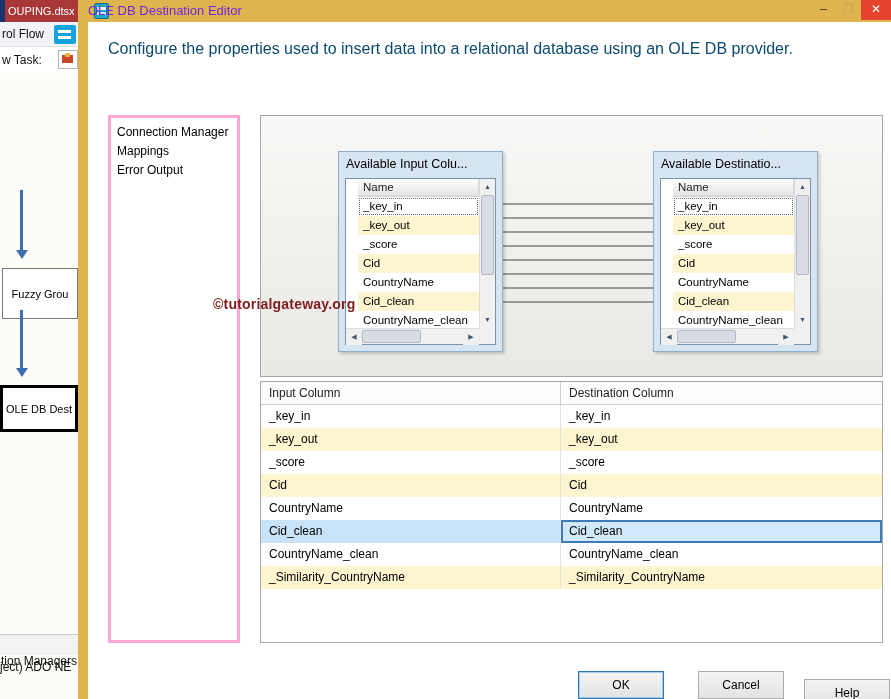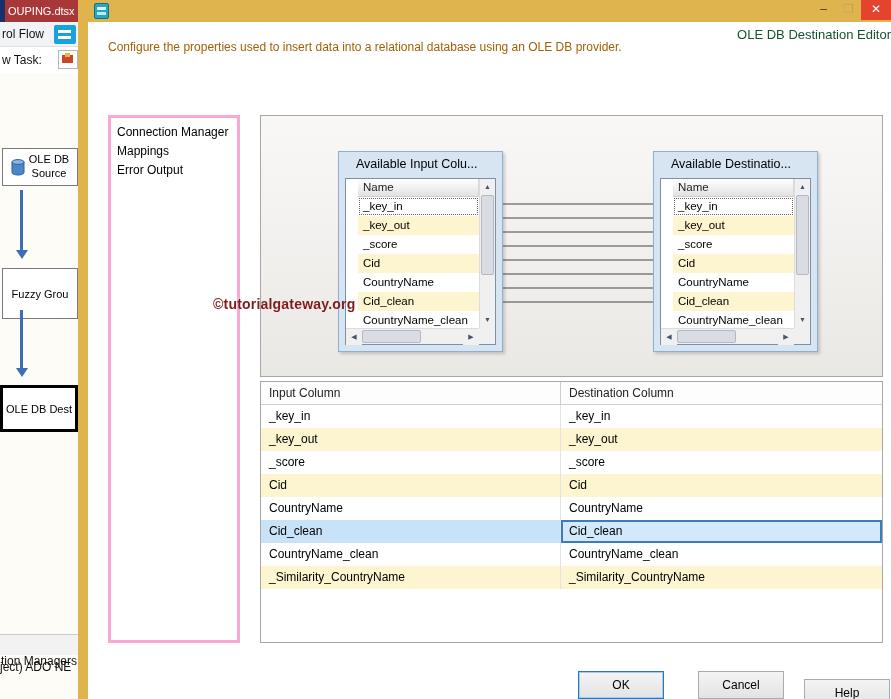--- a/index.html
+++ b/index.html
@@ -35,44 +35,44 @@
 
   .vs-bottom1 { position:absolute; left:0; top:634px; width:88px; height:21px; background:#f2f2f2;
                 border-top:1px solid #c9c9c9; font-size:12px; color:#111; padding:19px 0 0 1px; white-space:nowrap; }
   .vs-bottom2 { position:absolute; left:0; top:660px; font-size:12px; color:#111; white-space:nowrap; }
 
   .gold-band { position:absolute; left:78px; top:0; width:10px; height:699px; background:#dfb44e; }
 
   
   .dialog { position:absolute; left:88px; top:0; width:803px; height:699px; background:#fff; overflow:hidden; }
   .titlebar { position:absolute; left:0; top:0; width:803px; height:22px; background:#dfb44e; }
-  .title { position:absolute; left:0; right:0; top:0; height:22px; line-height:22px; text-align:right;
-           font-size:13px; color:#14532d;margin-top:24px; }
+  .title { position:absolute; left:0; right:0; top:0; height:22px; line-height:22px; text-align:left;
+           font-size:13px; color:#6d28d9; }
   .dlg-icon { position:absolute; left:6px; top:3px; width:15px; height:16px; background:#22a7c5;
               border-radius:2px; border:1px solid #12708a; }
   .dlg-icon::after { content:""; position:absolute; left:2px; top:3px; width:9px; height:3px; background:#dff5fa; box-shadow:0 5px 0 #bfe8f2; }
   .win-controls { position:absolute; right:0; top:0; height:20px; display:flex; z-index:5; }
   .btn-min, .btn-max { width:25px; height:20px; text-align:center; line-height:18px; font-size:12px; color:#4a3c17; }
   .btn-max { color:#c3a456; }
   .btn-close { width:30px; height:20px; background:#e4442e; color:#fff; text-align:center; line-height:19px; font-size:12px; }
 
-  .desc { position:absolute; left:20px; top:40px; width:740px; font-size:12px; color:#a16207; }
+  .desc { position:absolute; left:20px; top:40px; width:740px; font-size:16px; color:#0c4a6e; }
 
   .navbox { position:absolute; left:20px; top:115px; width:132px; height:528px; border:3px solid #f9a8d4;
             background:#fff; padding-top:5px; }
   .nav-item { font-size:12px; color:#000; padding:2px 0 3px 6px; white-space:nowrap; overflow:hidden; }
 
   
   .canvas { position:absolute; left:172px; top:115px; width:623px; height:262px; border:1px solid #a7a7a7;
             background:linear-gradient(180deg,#f9f8f6,#e9e8e5); }
   .listbox { position:absolute; top:35px; width:165px; height:201px; background:#d7e5f2;
              border:1px solid #8fb0cc; box-shadow:2px 2px 3px rgba(0,0,0,0.18); }
   .lb-input { left:77px; }
   .lb-dest  { left:392px; }
-  .lb-title { height:25px; line-height:25px; padding-left:17px; font-size:12.5px; color:#000;
+  .lb-title { height:25px; line-height:25px; padding-left:7px; font-size:12.5px; color:#000;
               white-space:nowrap; overflow:hidden; }
   .lb-frame { position:absolute; left:6px; top:26px; right:6px; bottom:6px; background:#fff;
               border:1px solid #7b91a6; display:grid; grid-template-columns:1fr 16px; grid-template-rows:1fr 16px; }
   .lb-content { grid-column:1; grid-row:1; overflow:hidden;padding-left:12px; }
   .lb-colhead { height:18px; background:linear-gradient(#ffffff,#e2e2e2); border-bottom:1px solid #cdcdcd;
                 border-right:1px solid #d8d8d8; font-size:11.5px; color:#222; padding:2px 0 0 5px; }
   .lb-row { height:19px; line-height:19px; font-size:11.5px; color:#000; padding-left:5px;
             white-space:nowrap; overflow:hidden; }
   .lb-row.alt { background:#fcf5cf; }
   .lb-row.focused { outline:1px dotted #666; outline-offset:-2px; }
@@ -124,30 +124,20 @@
     </div>
     <div class="vs-row1">
       <span class="lbl">rol Flow</span>
       <span class="icon-blue-sq"></span>
     </div>
     <div class="vs-row2">
       <span class="lbl">w Task:</span>
       <span class="icon-task"></span>
     </div>
 
-    <div class="flow-box flow-src">
-      <svg width="14" height="17" viewBox="0 0 14 17">
-        <path d="M1 3 v10.5 c0 1.4 2.7 2.5 6 2.5 s6 -1.1 6 -2.5 V3" fill="#4a86c8" stroke="#2e5f96"></path>
-        <ellipse cx="7" cy="3" rx="6" ry="2.4" fill="#8ab6e6" stroke="#2e5f96"></ellipse>
-      </svg>
-      <span class="txt">
-        <span>OLE DB</span><br>
-        <span>Source</span>
-      </span>
-    </div>
     <div class="flow-arrow arrow1"></div>
     <div class="flow-box flow-fuzzy">
       <span>Fuzzy Grou</span>
     </div>
     <div class="flow-arrow arrow2"></div>
     <div class="flow-box flow-dest">
       <span>OLE DB Dest</span>
     </div>
 
     <div class="vs-bottom1">tion Managers</div>

